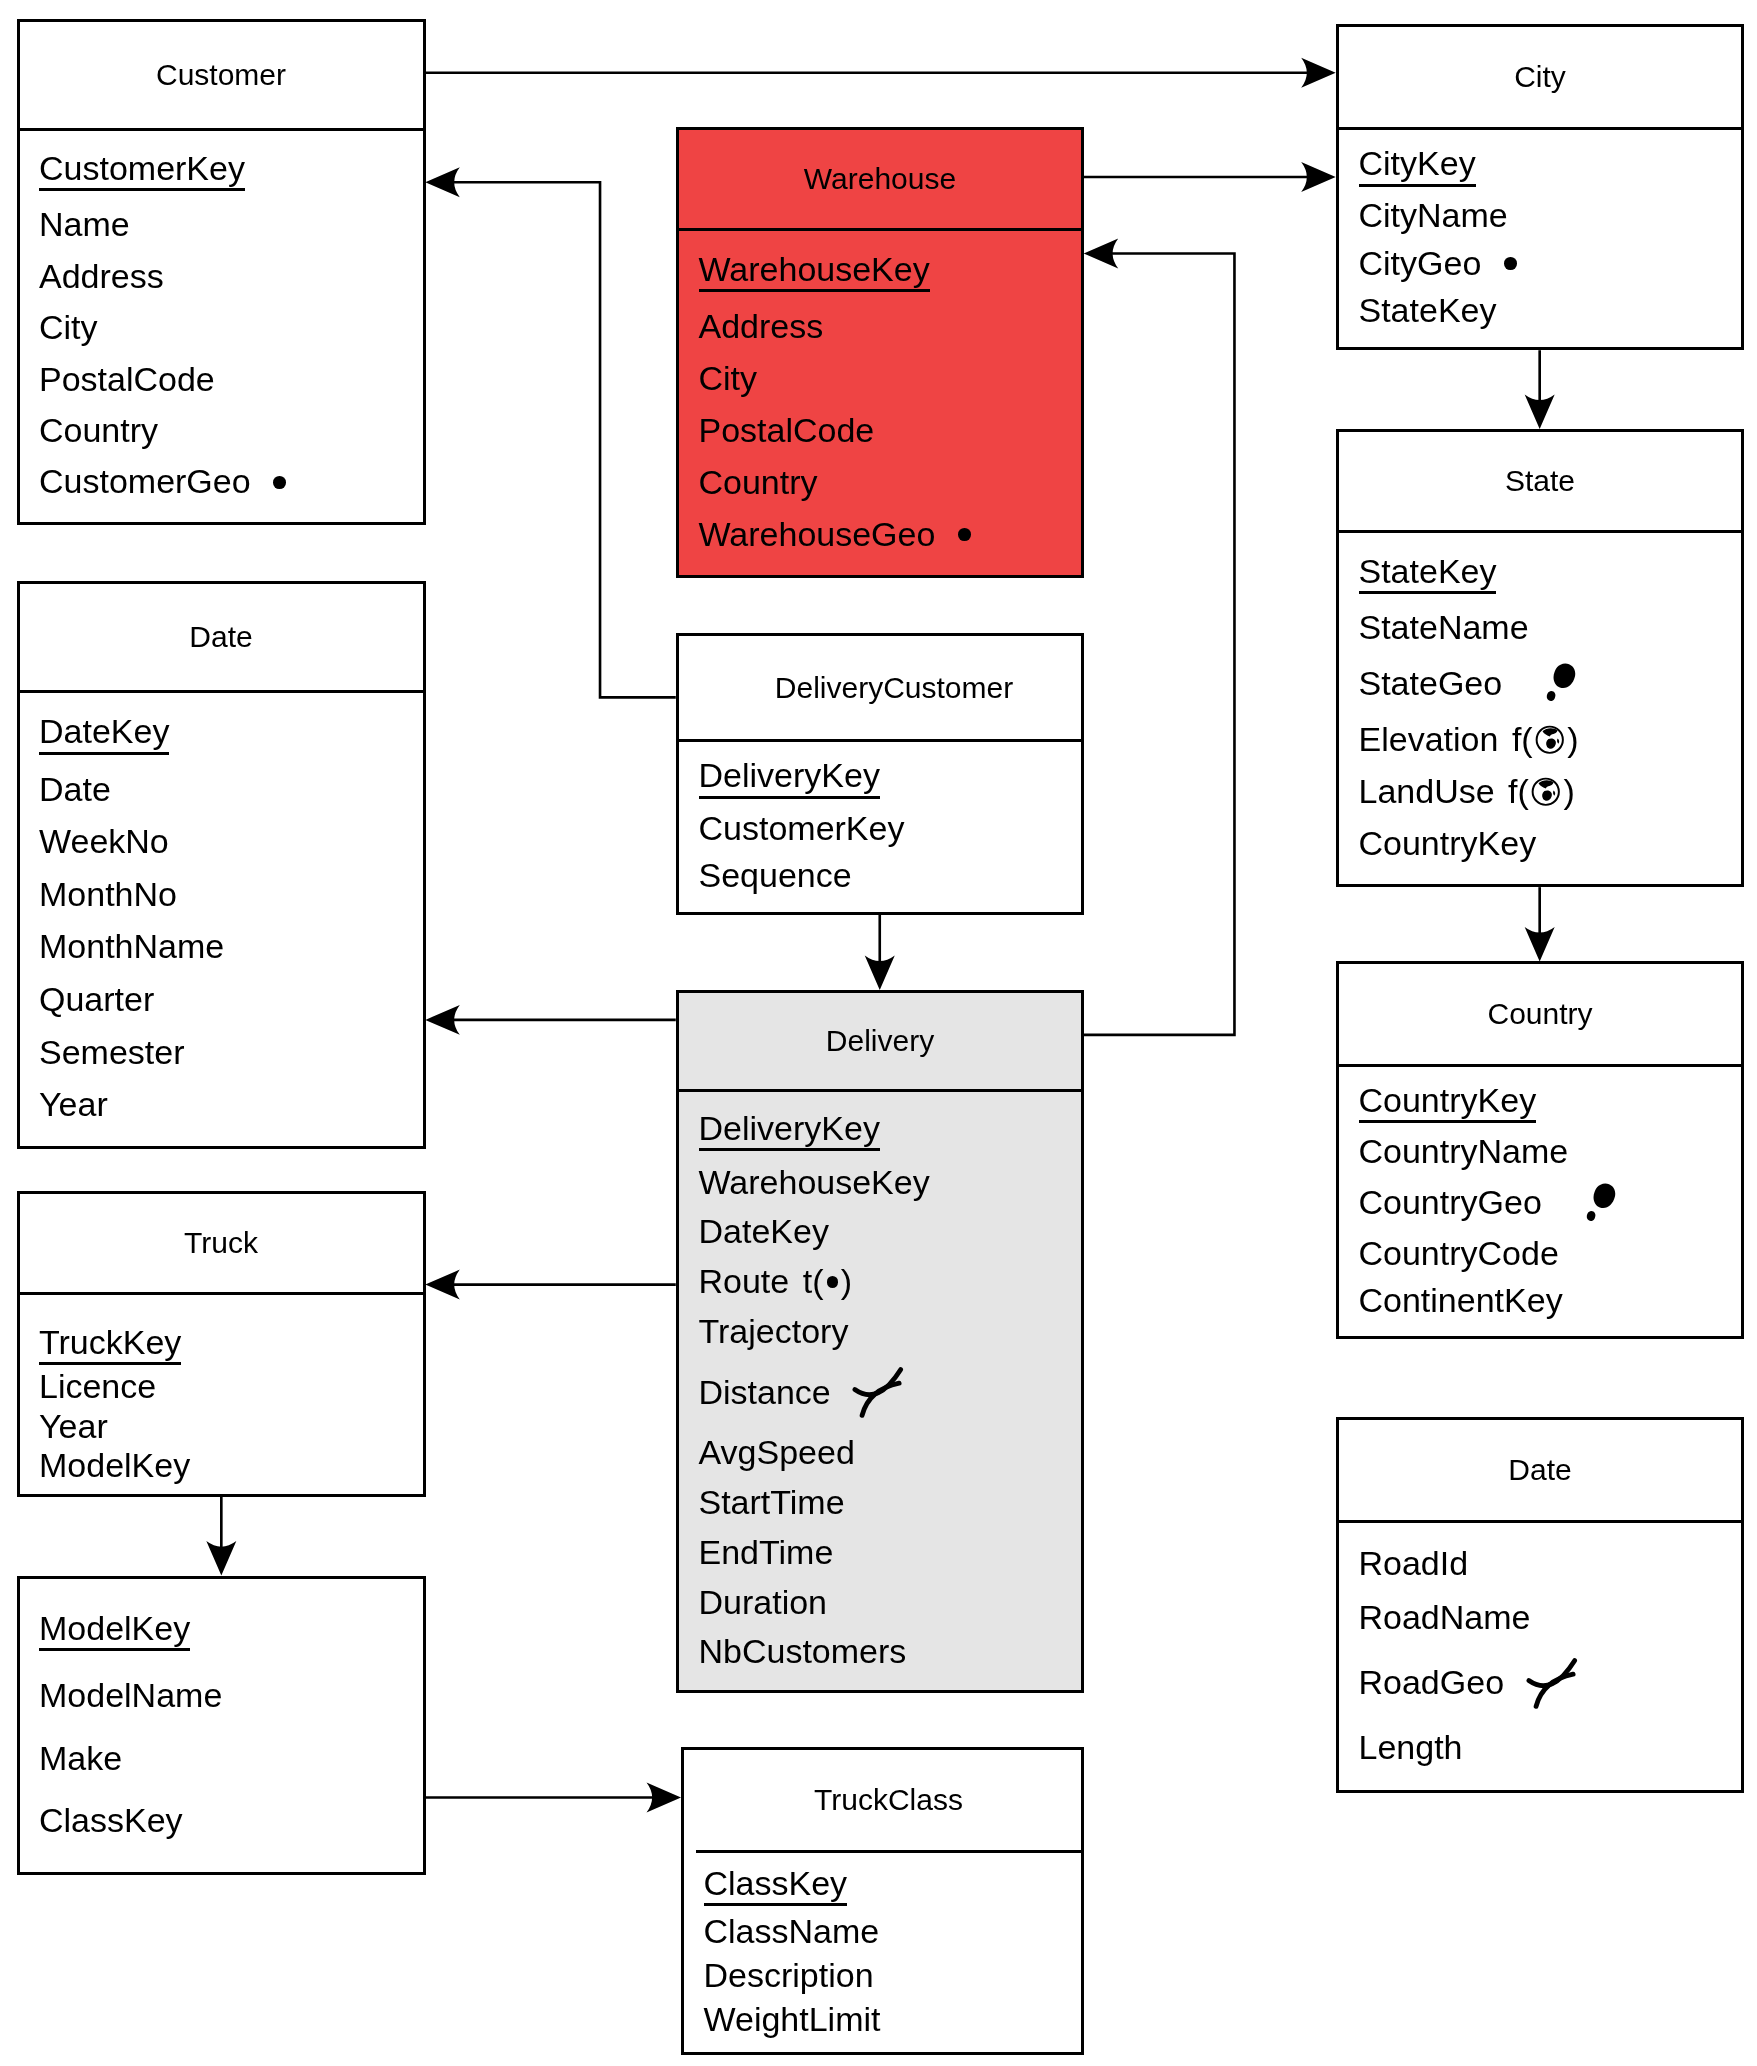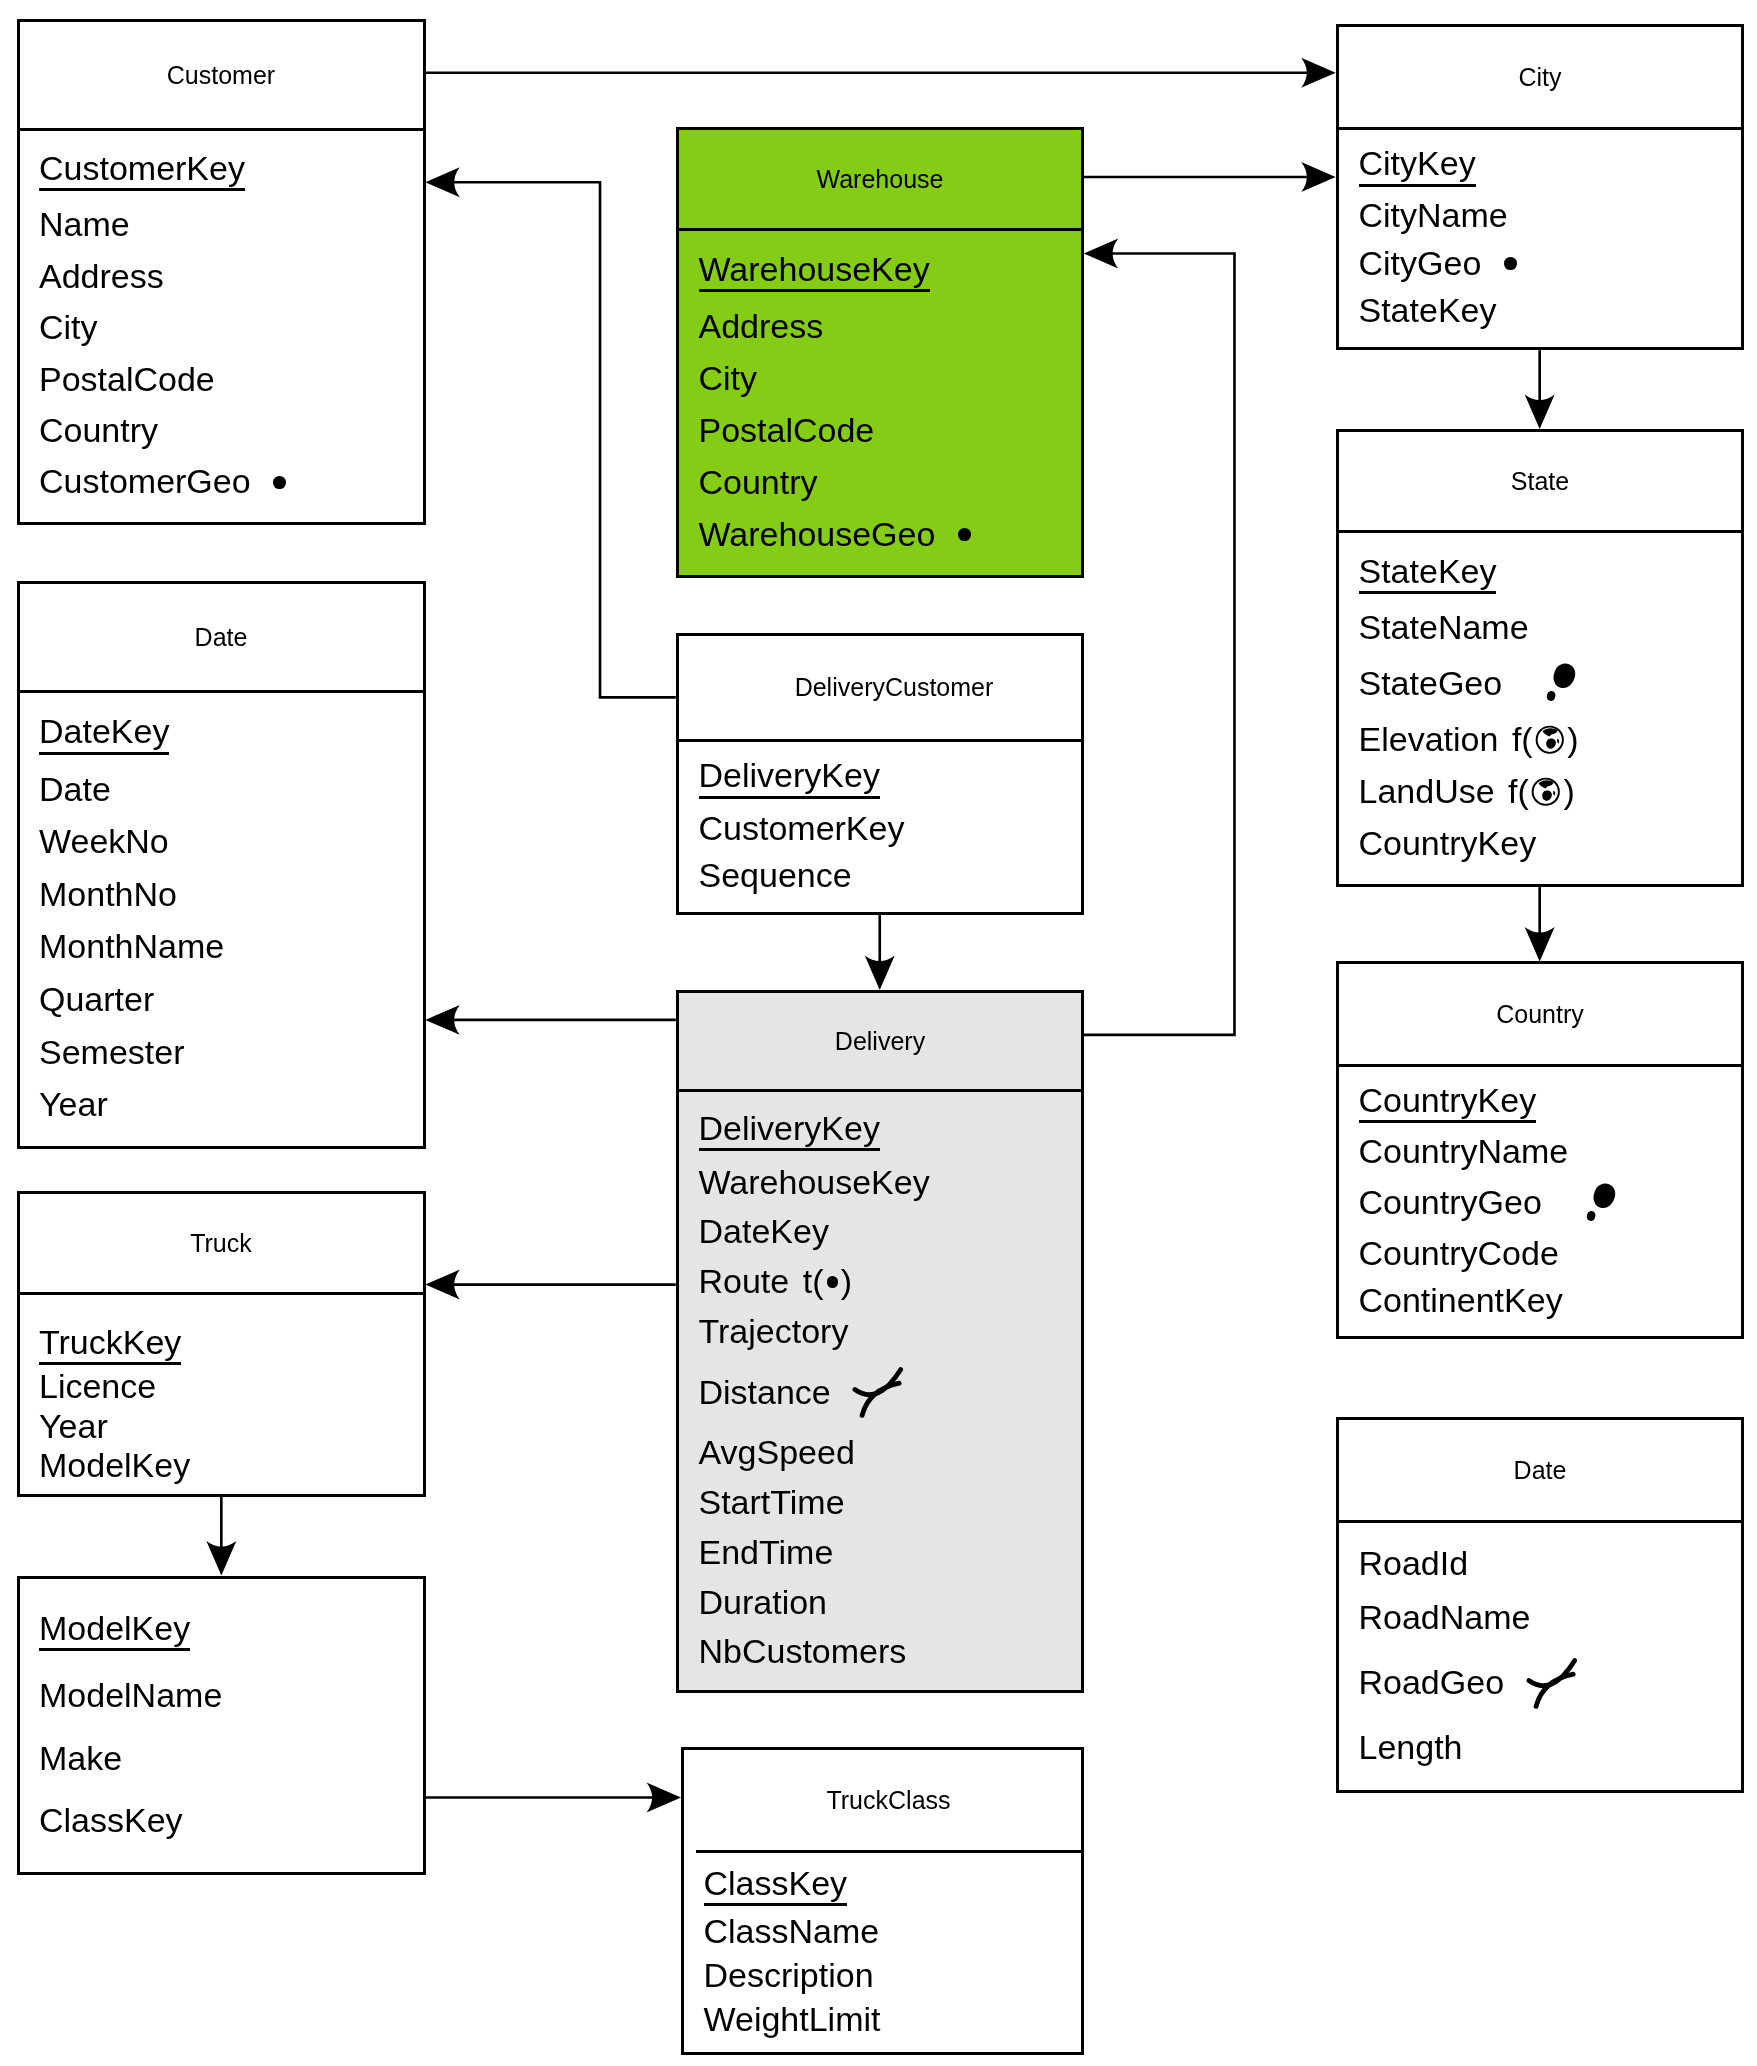--- a/index.html
+++ b/index.html
@@ -18,21 +18,21 @@
     background:#ffffff;
     box-sizing:border-box;
     display:flex;flex-direction:column;
   }
   .entity-header{
     border-bottom:3px solid #000;
     display:flex;align-items:center;justify-content:center;
     box-sizing:border-box;
     flex:0 0 auto;
   }
-  .entity-title{font-size:25px;line-height:1;white-space:nowrap;}
+  .entity-title{font-size:30px;line-height:1;white-space:nowrap;}
   .attrs{
     flex:1 1 auto;
     display:flex;flex-direction:column;
     justify-content:space-evenly;
     padding:4.5px 7.5px 6px 19.5px;
     box-sizing:border-box;
   }
   .attr-row{display:flex;align-items:center;white-space:nowrap;}
   .attr-name{font-size:34px;line-height:1.05;}
   .attr-name.key{border-bottom:3px solid #000;padding-bottom:1.5px;}
@@ -184,21 +184,21 @@
           <span class="attr-name">ModelName</span>
         </div>
         <div class="attr-row">
           <span class="attr-name">Make</span>
         </div>
         <div class="attr-row">
           <span class="attr-name">ClassKey</span>
         </div>
       </div>
     </div>
-    <div class="entity" style="left: 676px; top: 127px; width: 408px; height: 451px; background: #84cc16;">
+    <div class="entity" style="left: 676px; top: 127px; width: 408px; height: 451px; background: #ef4444;">
       <div class="entity-header" style="height: 101px;">
         <span class="entity-title">Warehouse</span>
       </div>
       <div class="attrs">
         <div class="attr-row">
           <span class="attr-name key">WarehouseKey</span>
         </div>
         <div class="attr-row">
           <span class="attr-name">Address</span>
         </div>

